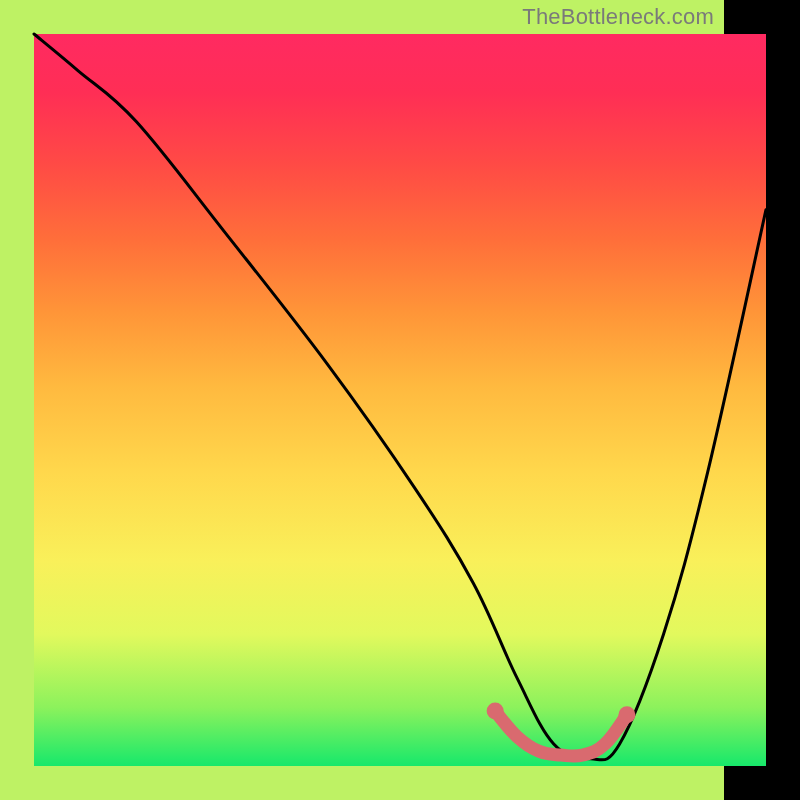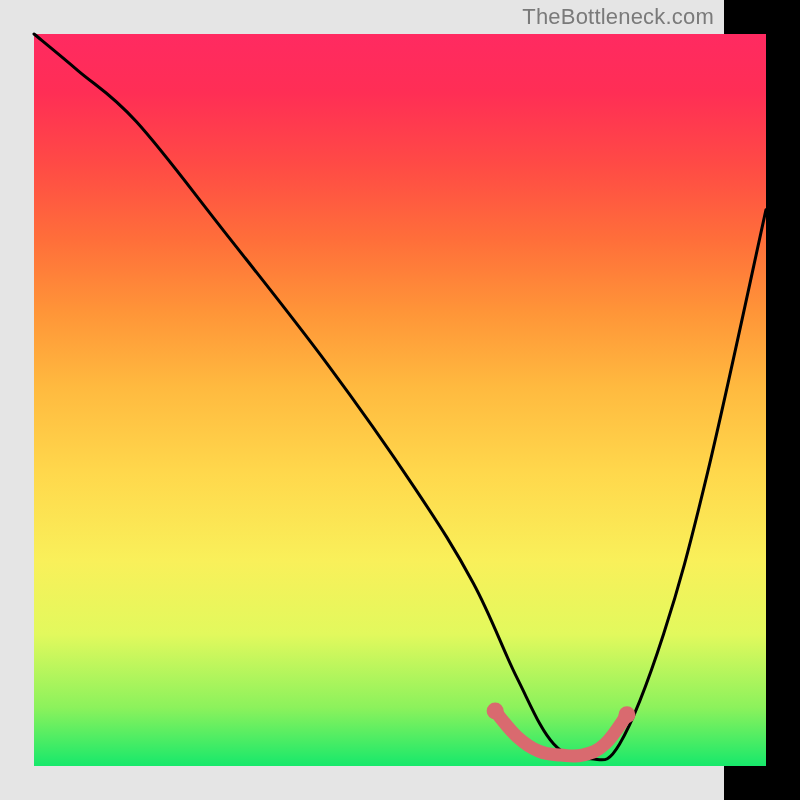--- a/index.html
+++ b/index.html
@@ -8,21 +8,21 @@
     width: 800px;
     height: 800px;
     background: #000;
     font-family: Arial, Helvetica, sans-serif;
     overflow: hidden;
   }
   .frame {
     position: relative;
     width: 724px;
     height: 800px;
-    background: #e5e5e5;
+    background: #bef264;
   }
   .watermark {
     position: absolute;
     top: 4px;
     right: 10px;
     color: #7a7a7a;
     font-size: 22px;
     font-weight: 500;
     letter-spacing: 0.2px;
     z-index: 5;

